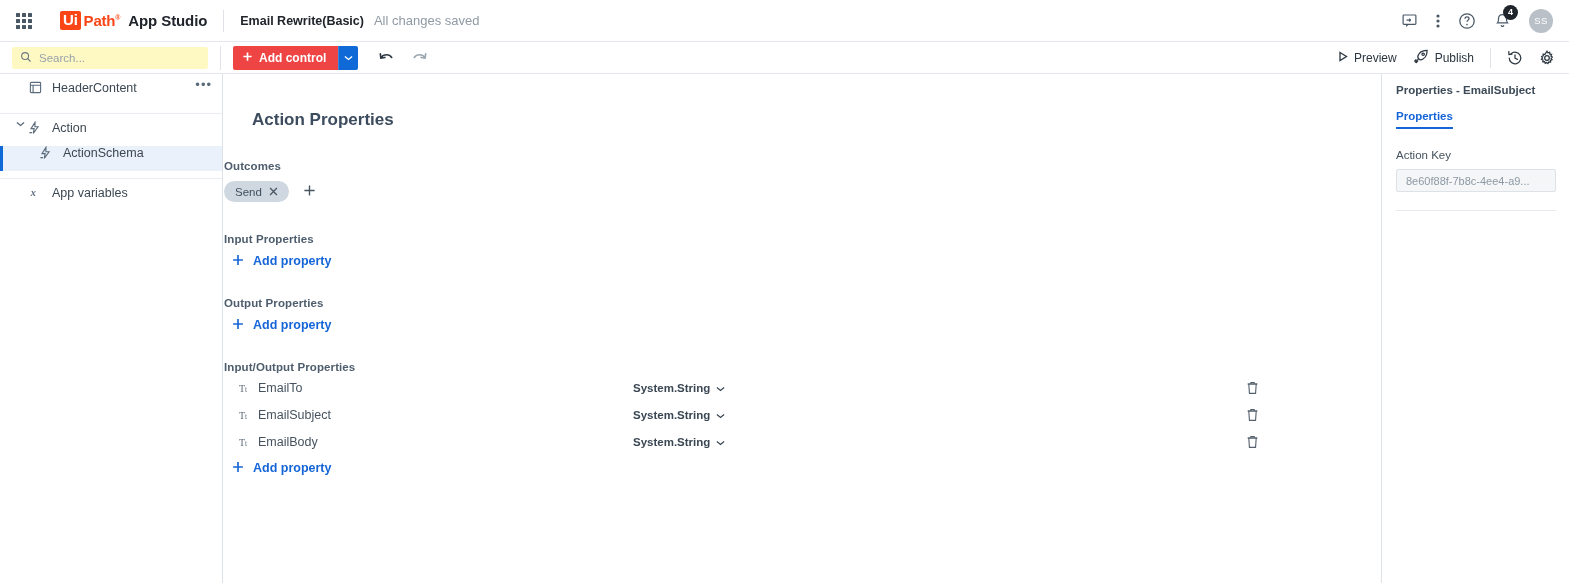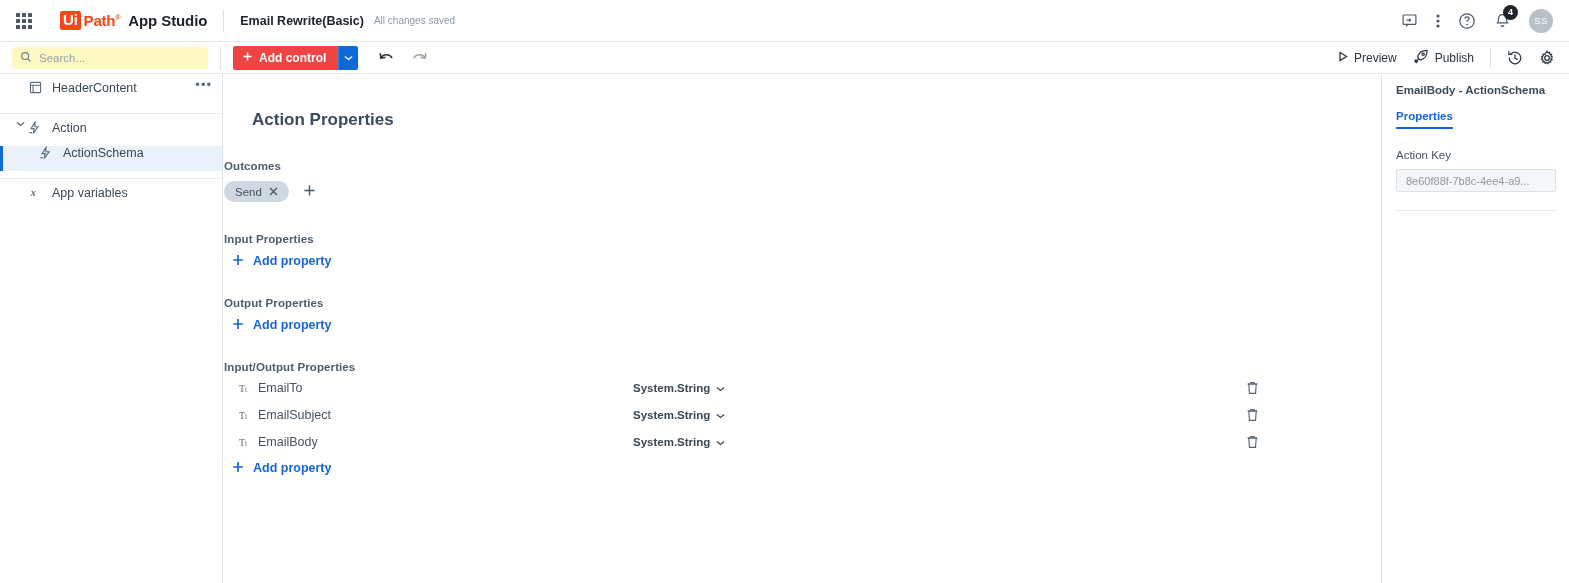--- a/index.html
+++ b/index.html
@@ -46,21 +46,21 @@
   .path-word sup { font-size: 7px; vertical-align: super; }
   .appstudio {
     color: #20252b; font-size: 15px; font-weight: bold;
     margin-left: 8px; letter-spacing: -0.1px;
   }
   .tb-divider {
     width: 1px; height: 22px; background: #dfe3e8;
     margin: 0 16px;
   }
   .proj-name { font-size: 12.5px; font-weight: bold; color: #20252b; }
-  .saved-text { font-size: 10px; color: #8f9aa5; margin-left: 10px; }
+  .saved-text { font-size: 13px; color: #8f9aa5; margin-left: 10px; }
 
   .topbar-right {
     margin-left: auto; display: flex; align-items: center;
     gap: 18px; margin-right: 16px;
   }
   .ticon { color: #4a5866; display: flex; align-items: center; cursor: pointer; position: relative; }
   .badge {
     position: absolute; top: -7px; right: -7px;
     width: 15px; height: 15px; border-radius: 50%;
     background: #20252b; color: #fff;
@@ -556,20 +556,20 @@
           <path d="M6.5 1.2 L6.5 11.8 M1.2 6.5 L11.8 6.5"></path>
         </svg>
       </span>
       <span>Add property</span>
     </div>
   </div>
 
 </div>
 
 <div class="rightpanel">
-  <div class="rp-title">EmailBody - ActionSchema</div>
+  <div class="rp-title">Properties - EmailSubject</div>
   <div class="rp-tabs">
     <div class="rp-tab">Properties</div>
   </div>
   <div class="rp-hr"></div>
   <div class="rp-field-label">Action Key</div>
   <div class="rp-input">8e60f88f-7b8c-4ee4-a9...</div>
 </div>
 
 </body></html>

